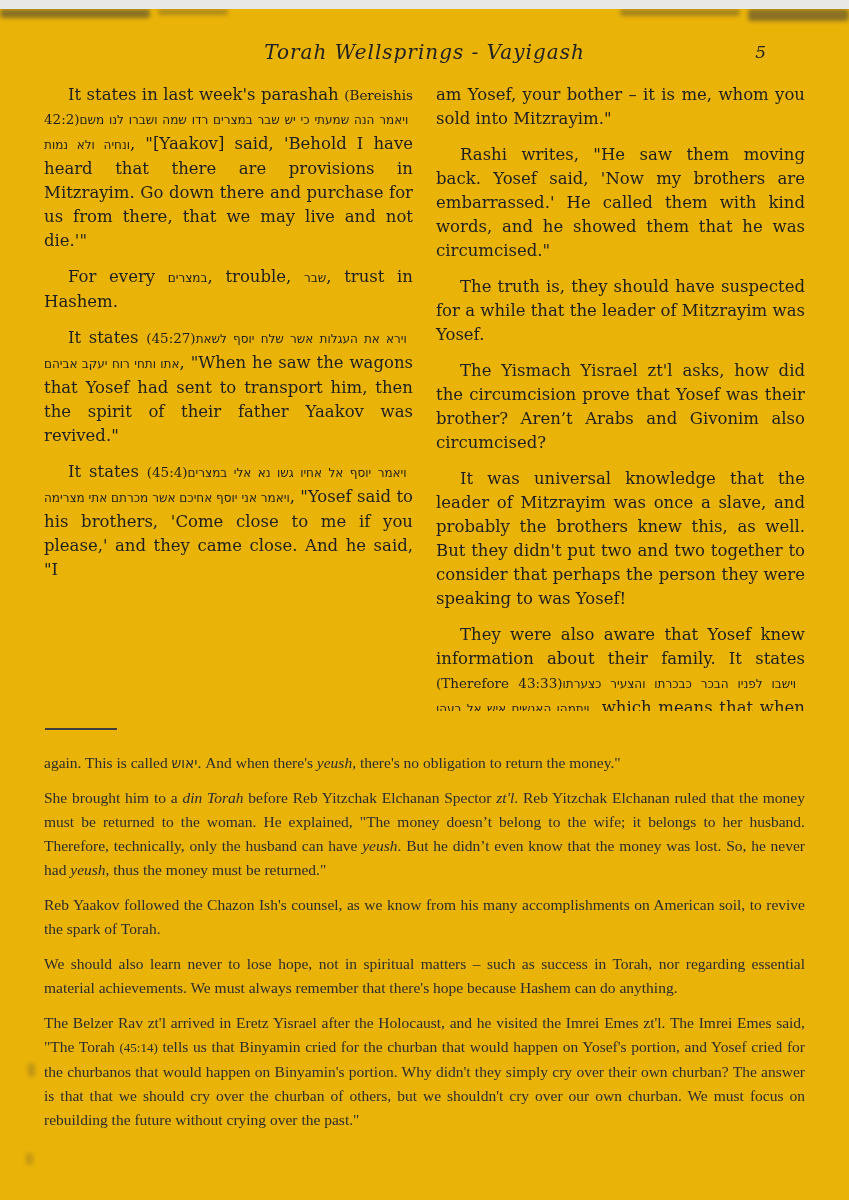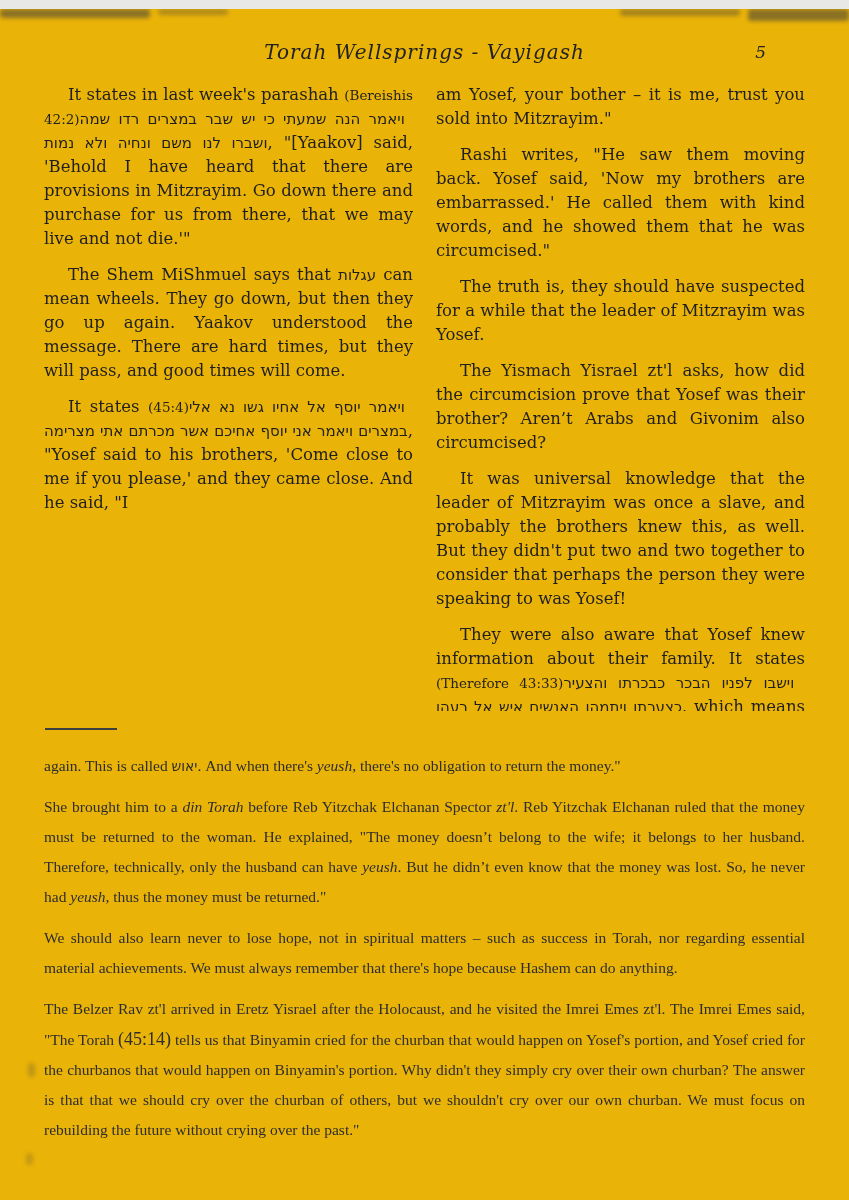--- a/index.html
+++ b/index.html
@@ -43,41 +43,41 @@
 
   p.bp{
     margin:0 0 12px;
     font-size:16.5px;line-height:24px;
     text-align:justify;
     text-indent:24px;
   }
   p.noindent{text-indent:0;}
   span.he{
     font-family:"DejaVu Sans", sans-serif;
-    font-size:15px;
+    font-size:12px;
     unicode-bidi:embed;
   }
   span.ref{font-size:13.5px;}
   span.em{font-style:italic;}
 
   .fnsep{
     margin:17px 0 0 45px;
     width:72px;height:0;
     border-top:2px solid #3f3f3f;
   }
   .footnotes{margin:21px 44px 0;}
   p.fn{
     margin:0 0 11px;
     font-family:"Liberation Serif", serif;
-    font-size:15.5px;line-height:30px;
+    font-size:15.5px;line-height:24px;
     text-align:justify;
     color:#2d2d2d;
   }
   p.fn span.he{font-size:13.8px;}
-  p.fn span.ref{font-size:18px;}
+  p.fn span.ref{font-size:13px;}
 </style>
 </head>
 <body>
 
 <div class="page">
 
   <div class="smudge s1"></div>
   <div class="smudge s2"></div>
   <div class="smudge s3"></div>
   <div class="smudge s4"></div>
@@ -85,35 +85,37 @@
   <div class="smudge s6"></div>
 
   <div class="header">
     <div class="title">Torah Wellsprings - Vayigash</div>
     <div class="pagenum">5</div>
   </div>
 
   <div class="columns">
     <div class="col">
         <p class="bp"><span class="run">It states in last week's parashah </span><span class="ref">(Bereishis 42:2)</span><span class="he" dir="rtl"> ויאמר הנה שמעתי כי יש שבר במצרים רדו שמה ושברו לנו משם ונחיה ולא נמות</span><span class="run">, "[Yaakov] said, 'Behold I have heard that there are provisions in Mitzrayim. Go down there and purchase for us from there, that we may live and not die.'"</span></p>
-        <p class="bp"><span class="run">The Shem MiShmuel says that </span><span class="he" dir="rtl">עגלות</span><span class="run"> can mean wheels. They go down, but then they go up again. Yaakov understood the message. There are hard times, but they will pass, and good times will come.</span></p>
+        <p class="bp"><span class="run">For every </span><span class="he" dir="rtl">במצרים</span><span class="run">, trouble, </span><span class="he" dir="rtl">שבר</span><span class="run">, trust in Hashem.</span></p>
+        <p class="bp"><span class="run">It states </span><span class="ref">(45:27)</span><span class="he" dir="rtl"> וירא את העגלות אשר שלח יוסף לשאת אתו ותחי רוח יעקב אביהם</span><span class="run">, "When he saw the wagons that Yosef had sent to transport him, then the spirit of their father Yaakov was revived."</span></p>
         <p class="bp"><span class="run">It states </span><span class="ref">(45:4)</span><span class="he" dir="rtl"> ויאמר יוסף אל אחיו גשו נא אלי במצרים ויאמר אני יוסף אחיכם אשר מכרתם אתי מצרימה</span><span class="run">, "Yosef said to his brothers, 'Come close to me if you please,' and they came close. And he said, "I</span></p>
       </div>
     <div class="col">
-        <p class="bp noindent"><span class="run">am Yosef, your bother – it is me, trust you sold into Mitzrayim."</span></p>
+        <p class="bp noindent"><span class="run">am Yosef, your bother – it is me, whom you sold into Mitzrayim."</span></p>
         <p class="bp"><span class="run">Rashi writes, "He saw them moving back. Yosef said, 'Now my brothers are embarrassed.' He called them with kind words, and he showed them that he was circumcised."</span></p>
         <p class="bp"><span class="run">The truth is, they should have suspected for a while that the leader of Mitzrayim was Yosef.</span></p>
         <p class="bp"><span class="run">The Yismach Yisrael zt'l asks, how did the circumcision prove that Yosef was their brother? Aren’t Arabs and Givonim also circumcised?</span></p>
         <p class="bp"><span class="run">It was universal knowledge that the leader of Mitzrayim was once a slave, and probably the brothers knew this, as well. But they didn't put two and two together to consider that perhaps the person they were speaking to was Yosef!</span></p>
         <p class="bp"><span class="run">They were also aware that Yosef knew information about their family. It states </span><span class="ref">(Therefore 43:33)</span><span class="he" dir="rtl"> וישבו לפניו הבכר כבכרתו והצעיר כצערתו ויתמהו האנשים איש אל רעהו</span><span class="run">, which means that when they ate a meal with Yosef, Yosef had</span></p>
       </div>
   </div>
 
   <div class="fnsep"></div>
 
   <div class="footnotes">
       <p class="fn"><span class="run">again. This is called </span><span class="he" dir="rtl">יאוש</span><span class="run">. And when there's </span><span class="em">yeush</span><span class="run">, there's no obligation to return the money."</span></p>
       <p class="fn"><span class="run">She brought him to a </span><span class="em">din Torah</span><span class="run"> before Reb Yitzchak Elchanan Spector </span><span class="em">zt'l</span><span class="run">. Reb Yitzchak Elchanan ruled that the money must be returned to the woman. He explained, "The money doesn’t belong to the wife; it belongs to her husband. Therefore, technically, only the husband can have </span><span class="em">yeush</span><span class="run">. But he didn’t even know that the money was lost. So, he never had </span><span class="em">yeush</span><span class="run">, thus the money must be returned."</span></p>
+      <p class="fn"><span class="run">Reb Yaakov followed the Chazon Ish's counsel, as we know from his many accomplishments on American soil, to revive the spark of Torah.</span></p>
       <p class="fn"><span class="run">We should also learn never to lose hope, not in spiritual matters – such as success in Torah, nor regarding essential material achievements. We must always remember that there's hope because Hashem can do anything.</span></p>
       <p class="fn"><span class="run">The Belzer Rav zt'l arrived in Eretz Yisrael after the Holocaust, and he visited the Imrei Emes zt'l. The Imrei Emes said, "The Torah </span><span class="ref">(45:14)</span><span class="run"> tells us that Binyamin cried for the churban that would happen on Yosef's portion, and Yosef cried for the churbanos that would happen on Binyamin's portion. Why didn't they simply cry over their own churban? The answer is that that we should cry over the churban of others, but we shouldn't cry over our own churban. We must focus on rebuilding the future without crying over the past."</span></p>
     </div>
 
 </div>
 
 </body></html>

